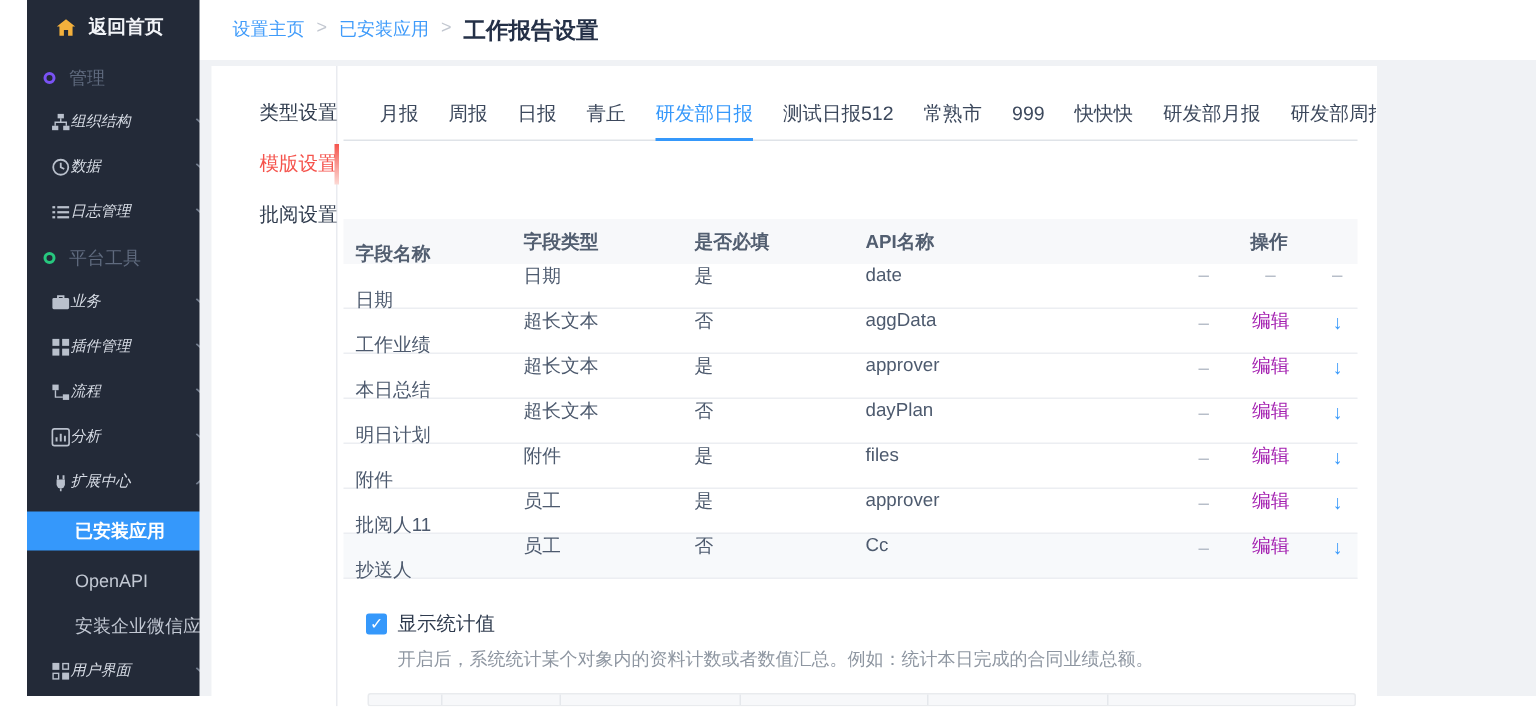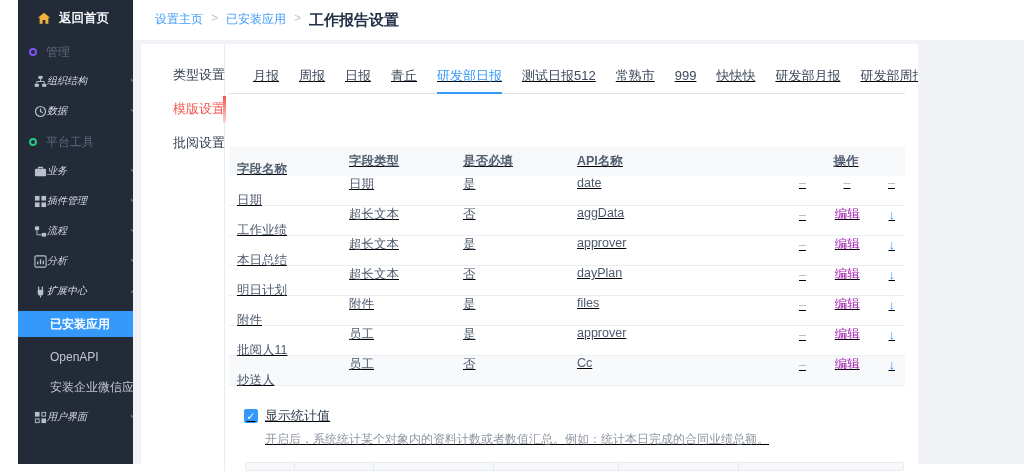--- a/index.html
+++ b/index.html
@@ -38,21 +38,21 @@
   .card { position:absolute; left:141px; top:44px; width:777px; bottom:0; background:#fff;
     display:flex; overflow:hidden; }
 
   .side-menu { width:84px; flex-shrink:0; border-right:1px solid #e9ebf0; padding-top:14px; }
   .sm-item { height:34px; line-height:34px; padding-left:32px; font-size:13px; color:#2f3b4d;
     cursor:pointer; position:relative; white-space:nowrap; }
   .sm-item.active { color:#f5544d; }
   .sm-item.active::after { content:""; position:absolute; right:-2px; top:4px; width:3px; height:27px;
     background:linear-gradient(#f5544d,#fcd9d4); }
 
-  .panel { flex:1; min-width:0; padding:16px 13px 0 4px; display:flex; flex-direction:column;text-decoration:underline; }
+  .panel { flex:1; min-width:0; padding:16px 13px 0 4px; display:flex; flex-direction:column; }
 
   .tabs { display:flex; align-items:center; height:34px; border-bottom:1px solid #dfe3e8; padding-left:14px; }
   .tab { margin:0 10px; height:34px; line-height:32px; font-size:13px; color:#3c485c;
     cursor:pointer; white-space:nowrap; }
   .tab.active { color:#3598fb; border-bottom:2px solid #3598fb; }
 
   .ftable { margin-top:52px; }
   .thead { display:flex; align-items:center; height:30px; background:#f7f8fa;
     font-size:12.5px; font-weight:600; color:#525e70; }
   .trow { display:flex; align-items:flex-start; height:30px; border-bottom:1px solid #eceef2;
@@ -121,20 +121,36 @@
             <circle cx="7" cy="7" r="5.4" fill="none" stroke="#b9c0cc" stroke-width="1.3"></circle>
             <path d="M7 3.8V7l2.5 1.3" stroke="#b9c0cc" stroke-width="1.3" fill="none"></path>
           </svg>
       </span>
       <span class="lbl">数据</span>
       <svg class="chev" width="9" height="6" viewBox="0 0 10 6">
           <polyline points="1,1 5,4.5 9,1" fill="none" stroke="#717b8c" stroke-width="1.3"></polyline>
         </svg>
     </div>
 
+    <div class="sb-item">
+      <span class="icw">
+        <svg width="13" height="13" viewBox="0 0 14 14">
+            <rect x="1" y="2.6" width="2" height="1.6" fill="#b9c0cc"></rect>
+            <rect x="4.5" y="2.6" width="8.5" height="1.6" fill="#b9c0cc"></rect>
+            <rect x="1" y="6.2" width="2" height="1.6" fill="#b9c0cc"></rect>
+            <rect x="4.5" y="6.2" width="8.5" height="1.6" fill="#b9c0cc"></rect>
+            <rect x="1" y="9.8" width="2" height="1.6" fill="#b9c0cc"></rect>
+            <rect x="4.5" y="9.8" width="8.5" height="1.6" fill="#b9c0cc"></rect>
+          </svg>
+      </span>
+      <span class="lbl">日志管理</span>
+      <svg class="chev" width="9" height="6" viewBox="0 0 10 6">
+          <polyline points="1,1 5,4.5 9,1" fill="none" stroke="#717b8c" stroke-width="1.3"></polyline>
+        </svg>
+    </div>
 
     <div class="sb-group">
       <span class="ring green"></span>
       <span class="lbl">平台工具</span>
     </div>
 
     <div class="sb-item">
       <span class="icw">
         <svg width="13" height="13" viewBox="0 0 14 14">
             <rect x="1" y="4" width="12" height="8" rx="1" fill="#b9c0cc"></rect>

